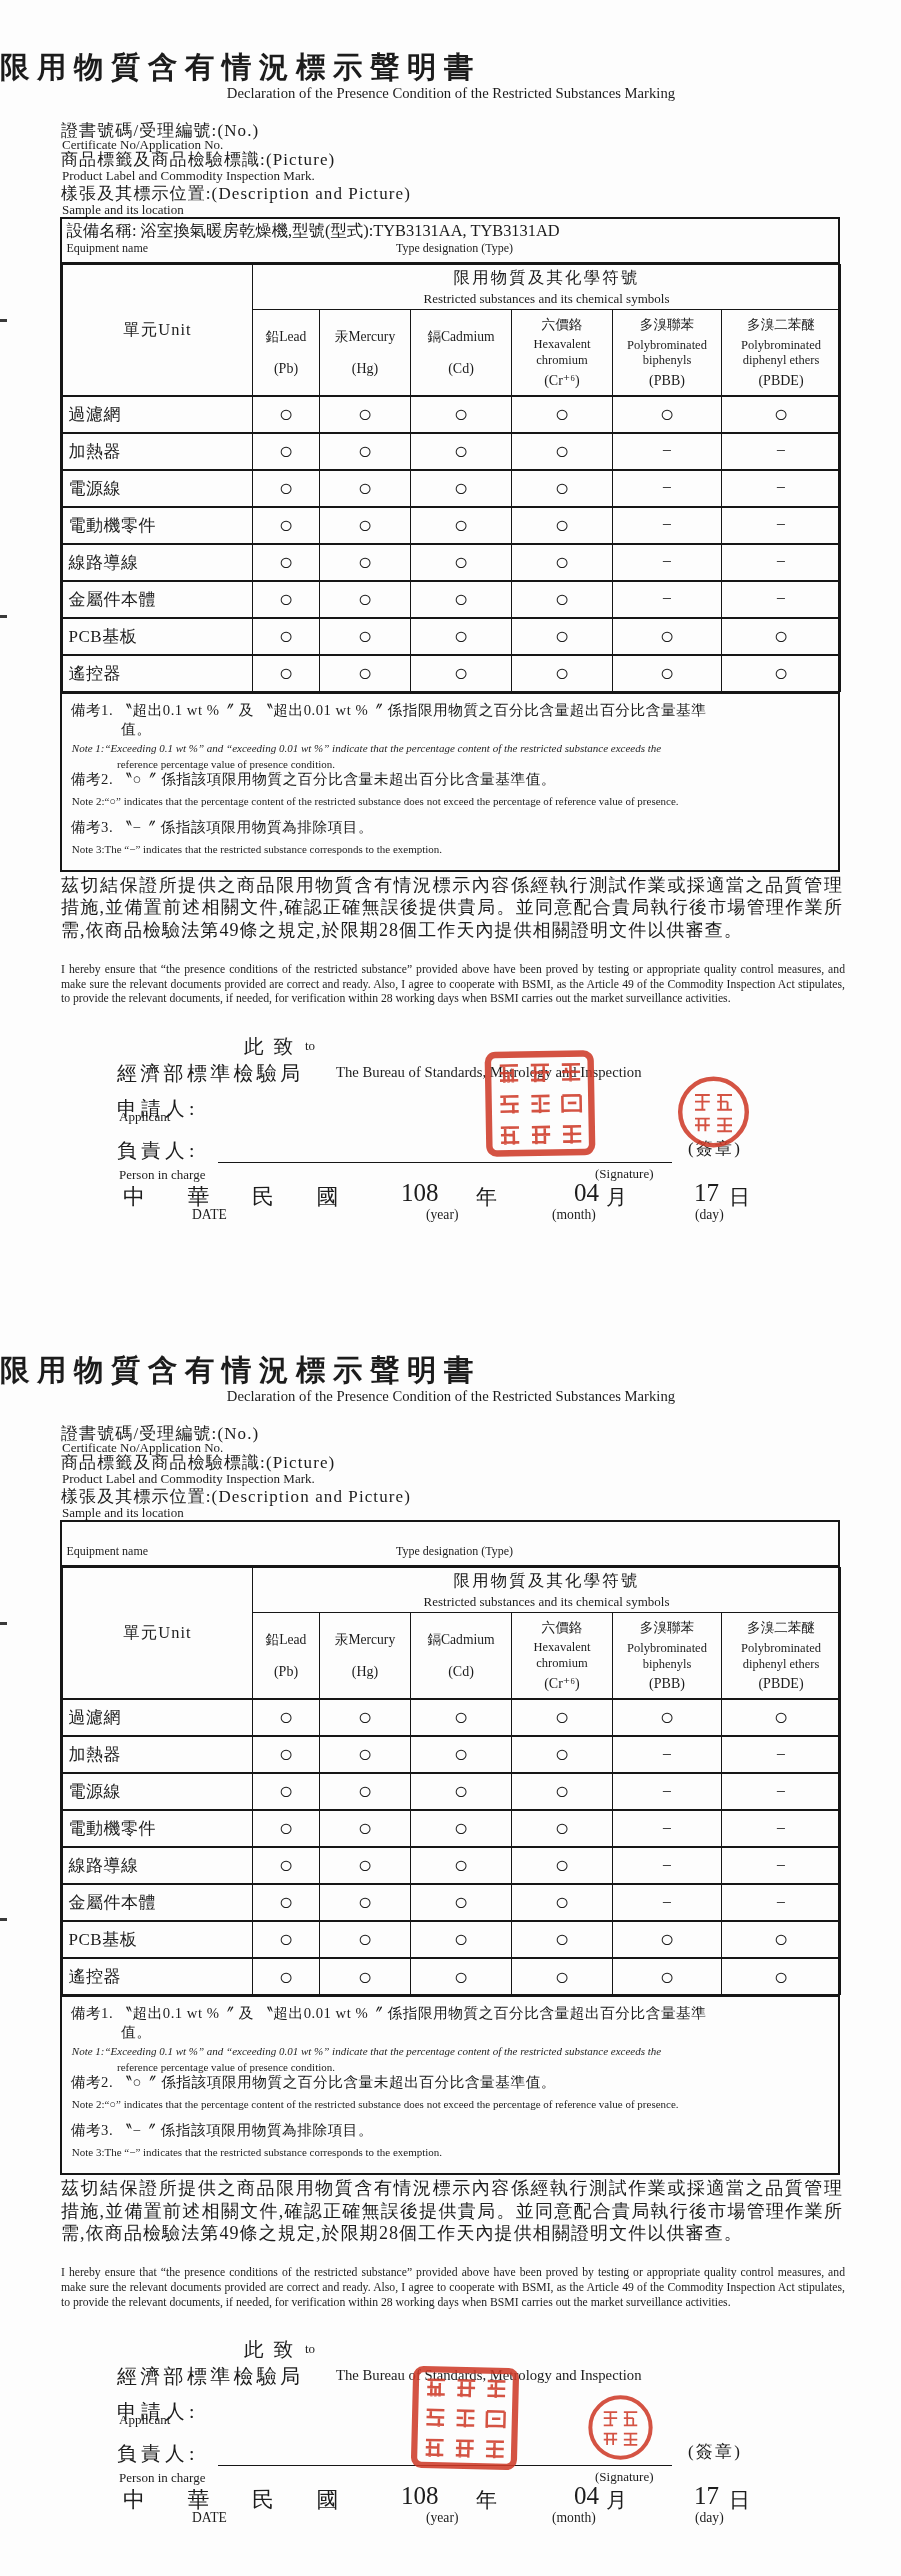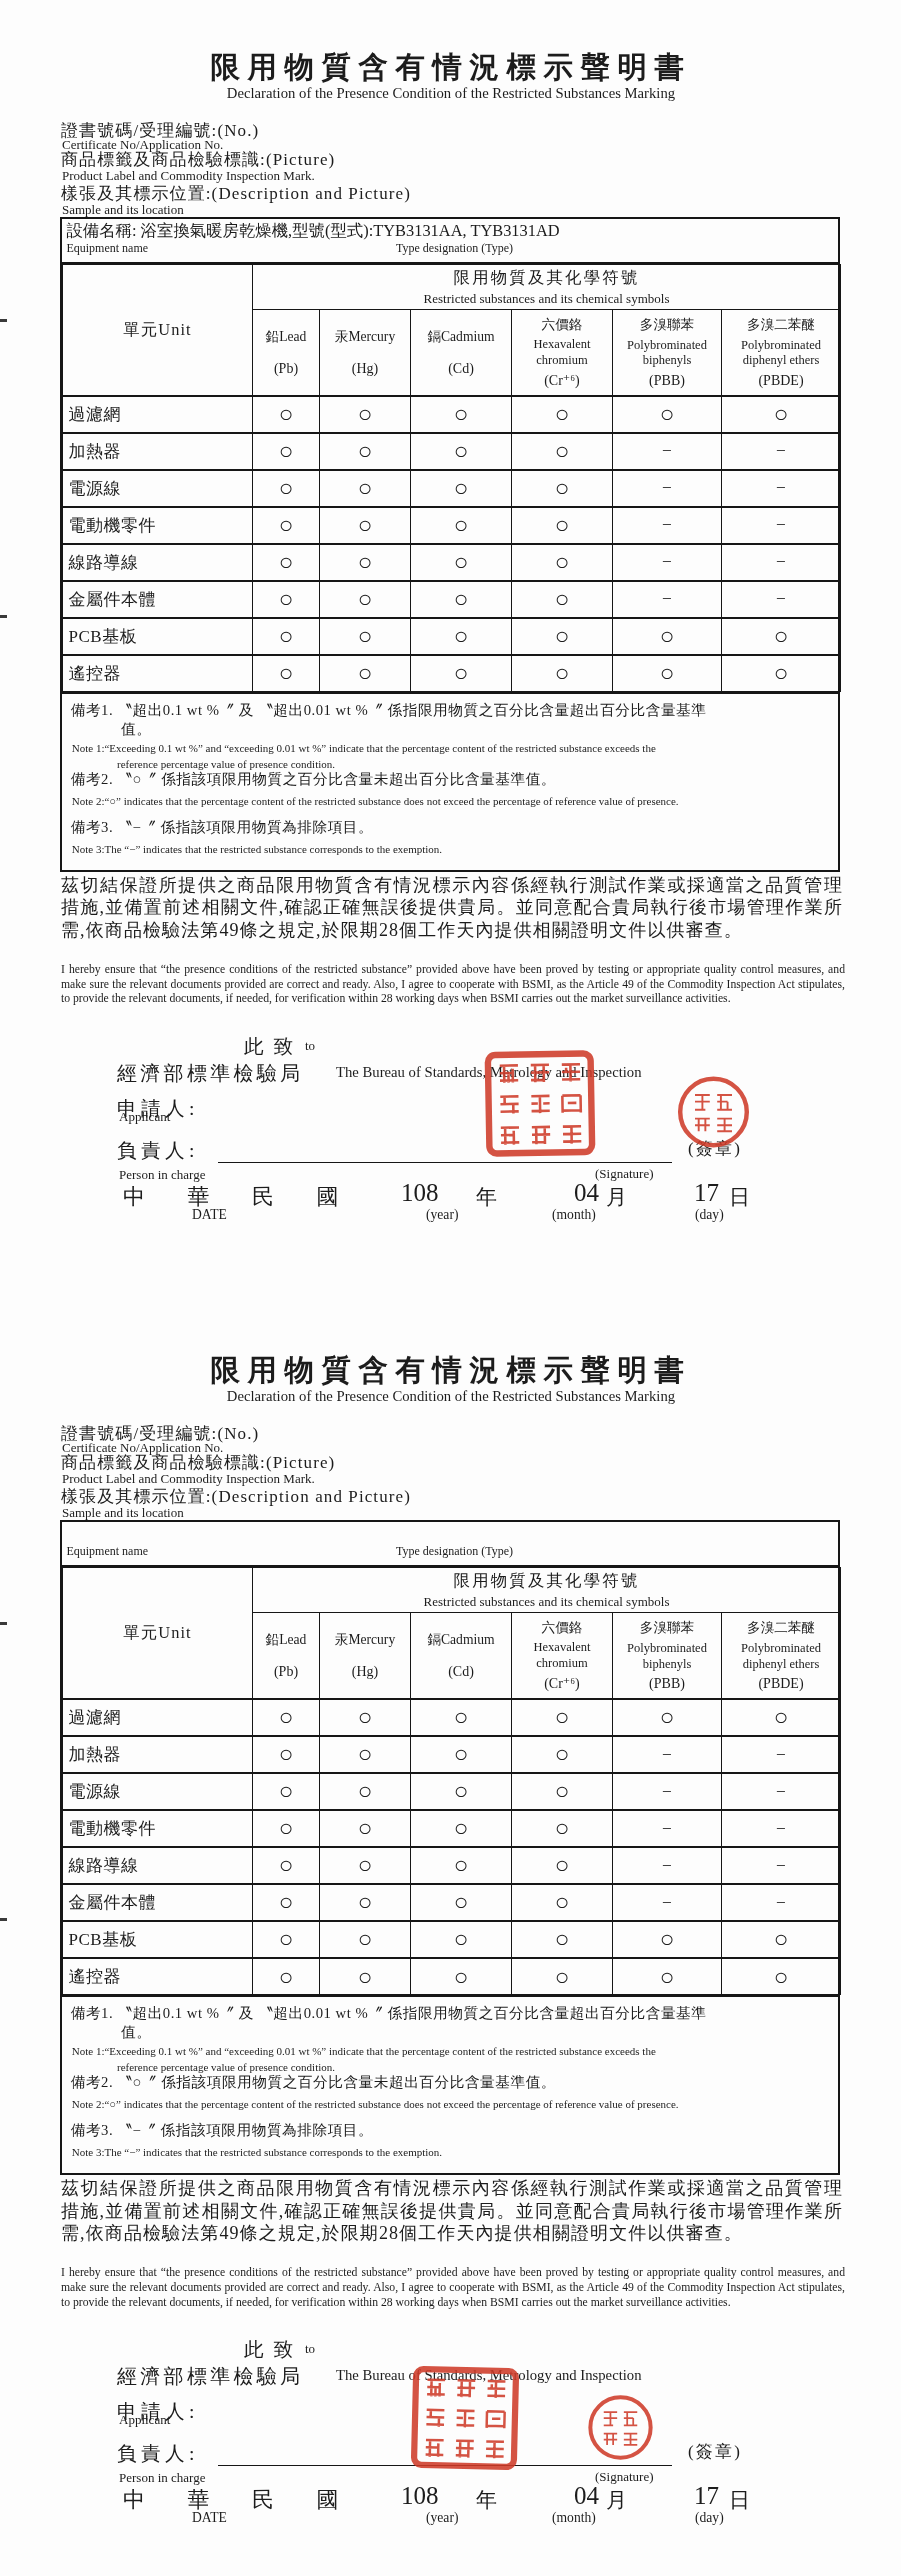--- a/index.html
+++ b/index.html
@@ -6,21 +6,21 @@
   * { box-sizing:border-box; margin:0; padding:0; }
   body {
     width:902px; height:2576px; margin:0; background:#fdfdfd;
     font-family:"Liberation Serif","DejaVu Serif",serif; color:var(--ink);
   }
   .page { position:relative; width:902px; height:1288px; overflow:hidden; background:#fdfdfd; }
   .sheet { position:absolute; left:0; top:0; width:100%; height:100%; }
   .page[data-doc="1"] .sheet { top:15.3px; }
 
   .abs { position:absolute; }
-  .doc-title { top:48px; left:0; width:100%; text-align:center; font-size:29.4px; font-weight:bold; letter-spacing:7.6px; }
+  .doc-title { top:48px; left:0; width:100%; font-size:29.4px; font-weight:bold; letter-spacing:7.6px; }
   .doc-subtitle { top:85px; left:0; width:100%; text-align:center; font-size:14.7px; }
 
   .info-zh { left:61px; font-size:17px; letter-spacing:1.1px; }
   .info-en { left:62px; font-size:13px; }
   .i1 { top:119px; } .i2 { top:137px; } .i3 { top:148px; } .i4 { top:168px; }
   .i5 { top:182px; } .i6 { top:202px; }
 
   .table-box { left:60px; top:217px; width:780px; border:2.7px solid var(--line); background:transparent; }
   .equip { position:relative; height:45px; border-bottom:2.7px double var(--line); }
   .equip-zh { position:absolute; left:4.4px; top:1.1px; font-size:16.4px; white-space:nowrap; }
@@ -39,21 +39,21 @@
   tbody td { border-top:2.2px double var(--line); height:37px; }
   .unit-name { text-align:left; padding-left:5.5px; font-size:17px; letter-spacing:0.5px; }
   .mark { font-size:24px; line-height:1; }
   .mark.dash { font-size:17.4px; }
 
   .notes { position:relative; border-top:2.7px double var(--line); height:178px; font-size:14.7px; }
   .note-zh { position:absolute; left:8.7px; white-space:nowrap; letter-spacing:0.5px; }
   .note-zh.cont { left:59px; }
   .note-en { position:absolute; left:9.8px; font-size:11px; letter-spacing:0; white-space:nowrap; }
   .note-en.cont { left:55px; }
-  .nz1 { top:6.5px; } .nz1b { top:26px; } .ne1 { top:48px; } .ne1b { top:64px; }
+  .nz1 { top:6.5px; } .nz1b { top:26px; } .ne1 { top:48px;font-style:italic; } .ne1b { top:64px; }
   .nz2 { top:76px; } .ne2 { top:101px; } .nz3 { top:124px; } .ne3 { top:149px; }
 
   .decl-zh { left:61px; top:874px; width:782px; font-size:18px; line-height:22.4px; text-align:justify; letter-spacing:1.1px; }
   .decl-en { left:61px; top:963px; width:784px; font-size:11.7px; line-height:14.7px; text-align:justify; }
 
   .to-zh { left:244px; top:1033px; font-size:19.6px; letter-spacing:9.8px; }
   .to-en { left:305px; top:1038px; font-size:13px; }
   .bureau-zh { left:117px; top:1060px; font-size:20px; letter-spacing:3.3px; }
   .bureau-en { left:336px; top:1064px; font-size:14.7px; }
   .applicant-zh { left:117px; top:1095px; font-size:19.6px; letter-spacing:4.4px; }

